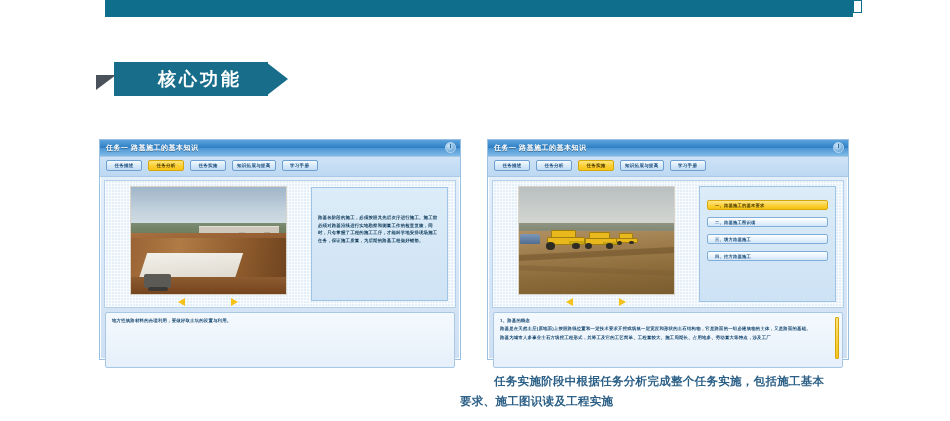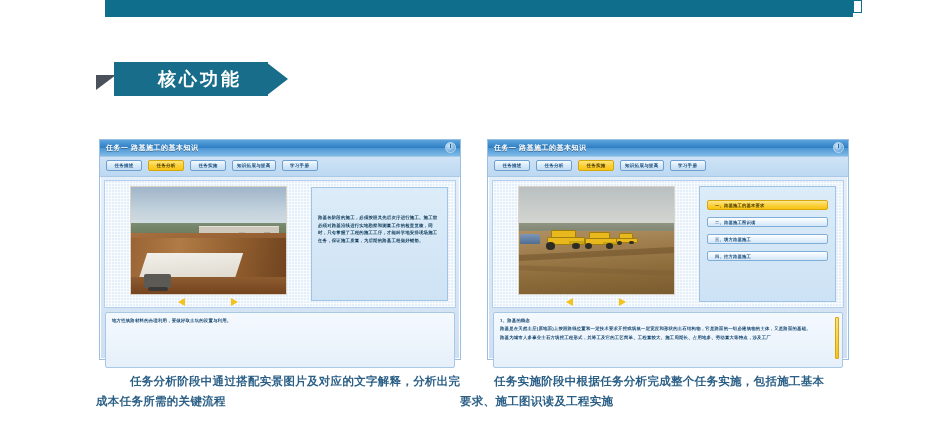--- a/index.html
+++ b/index.html
@@ -362,20 +362,17 @@
     </div>
 
     <div class="win-footer">
       <div class="footer-text">1、路基的概念</div>
       <div class="footer-text">路基是在天然土层(原地面)上按照路线位置和一定技术要求开挖或填筑一定宽度和形状的土石结构物，它是路面的一组必建筑物的主体，又是路面的基础。</div>
       <div class="footer-text">路基为城市人多事业士石方填挖工程形式，其筹工及它的工艺简单、工程量较大、施工周期长、占用地多、劳动量大等特点，涉及工厂</div>
       <div class="footer-scroll"></div>
     </div>
   </div>
 
-  <div class="caption cap-left">
-    <span class="cap-indent"></span><span>任务分析阶段中通过搭配实景图片及对应的文字解释，分析出完成本任务所需的关键流程</span>
-  </div>
   <div class="caption cap-right">
     <span class="cap-indent"></span><span>任务实施阶段中根据任务分析完成整个任务实施，包括施工基本要求、施工图识读及工程实施</span>
   </div>
 
 </div>
 
 </body></html>

